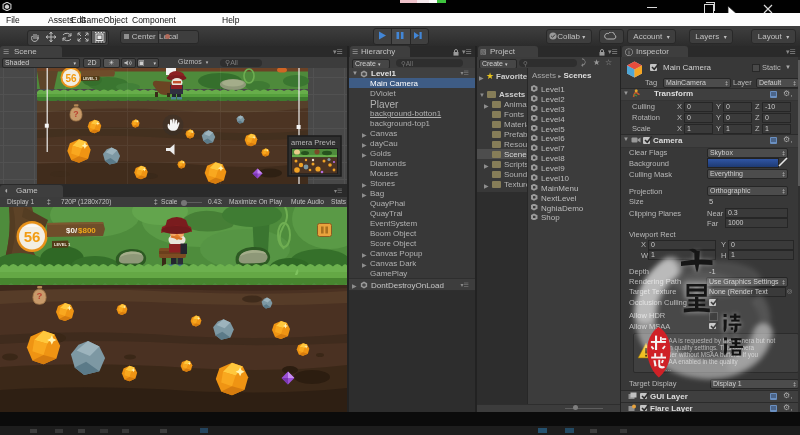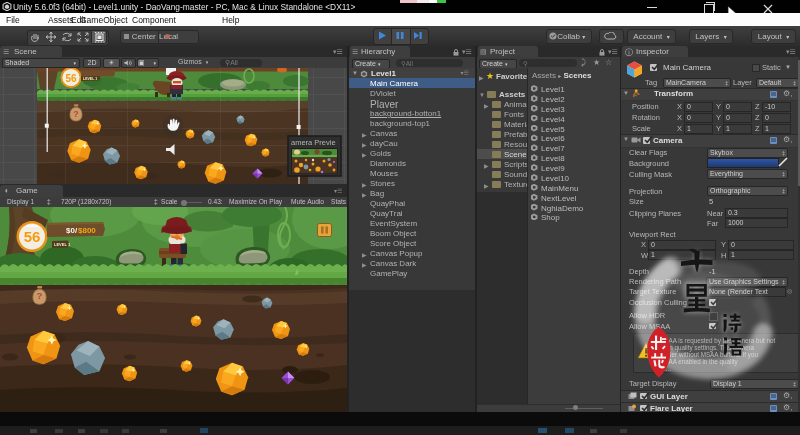--- a/index.html
+++ b/index.html
@@ -15,21 +15,20 @@
     border-radius:2px;color:#cecece;font-size:7px;overflow:hidden;white-space:nowrap;}
   .fld{position:absolute;background:#3a3a3a;border:1px solid #262626;
     color:#cbcbcb;font-size:7px;overflow:hidden;white-space:nowrap;}
   .row{position:absolute;left:0;width:100%;overflow:hidden;white-space:nowrap;}
 </style>
 </head>
 <body>
 <div id="root">
 
   <div class="ab" style="left:0;top:0;width:800px;height:13px;background:#010101;"></div>
-  <div class="tx" style="left:13px;top:2px;font-size:8.4px;color:#e4e4e4;">Unity 5.6.0f3 (64bit) - Level1.unity - DaoVang-master - PC, Mac &amp; Linux Standalone &lt;DX11&gt;</div>
   <svg class="ab" style="left:2px;top:2px" width="10" height="9" viewBox="0 0 14 12">
     <path d="M7 0 L12.5 3 L12.5 9 L7 12 L1.5 9 L1.5 3 Z" fill="none" stroke="#cfcfcf" stroke-width="1.5"></path>
     <path d="M7 3 L10 5 L10 8 L7 9.5 L4 8 L4 5 Z" fill="#cfcfcf"></path>
   </svg>
 
   <div class="ab" style="left:400px;top:0;width:17px;height:3px;background:#efc3cb;"></div>
   <div class="ab" style="left:417px;top:0;width:12px;height:3px;background:#f5e9ec;"></div>
   <div class="ab" style="left:429px;top:0;width:8px;height:3px;background:#fbfbfb;"></div>
   <div class="ab" style="left:437px;top:0;width:9px;height:3px;background:#3ec43e;"></div>
 
@@ -485,20 +484,29 @@
         <span class="tx" style="left:13px;top:2.5px;font-size:6px;color:#8d8d8d;">▶</span>
         <span class="tx" style="left:21px;top:1px;font-size:8px;color:#b2b2b2;">Canvas Popup</span>
       </div>
     <div class="row" style="top:201px;height:10px;">
         <span class="tx" style="left:13px;top:2.5px;font-size:6px;color:#8d8d8d;">▶</span>
         <span class="tx" style="left:21px;top:1px;font-size:8px;color:#b2b2b2;">Canvas Dark</span>
       </div>
     <div class="row" style="top:211px;height:10px;">
         <span class="tx" style="left:21px;top:1px;font-size:8px;color:#b2b2b2;">GamePlay</span>
       </div>
+    <div class="row" style="top:221px;height:11px;background:#3d3d3d;border-top:1px solid #2e2e2e;border-bottom:1px solid #2e2e2e;">
+      <span class="tx" style="left:3px;top:2.5px;font-size:6px;color:#8d8d8d;">▶</span>
+      <svg class="ab" style="left:11px;top:2px" width="8" height="8" viewBox="0 0 14 14">
+          <path d="M7 1 L12.5 4 L12.5 10 L7 13 L1.5 10 L1.5 4 Z" fill="#9a9a9a"></path>
+          <path d="M7 4 L10 5.7 L10 8.6 L7 10 L4 8.6 L4 5.7 Z" fill="#4a4a4a"></path>
+        </svg>
+      <span class="tx" style="left:22px;top:1.5px;font-size:8px;color:#c6c6c6;">DontDestroyOnLoad</span>
+      <span class="tx" style="right:6px;top:1.5px;font-size:6px;color:#8a8a8a;">▾☰</span>
+    </div>
   </div>
   <div class="tab" style="left:350px;width:60px;"><span style="margin-left:11px;">Hierarchy</span></div>
   <div class="tx" style="left:352px;top:48px;font-size:7px;color:#999;">☰</div>
   <svg class="ab" style="left:453px;top:49px" width="6" height="7" viewBox="0 0 6 7">
       <rect x="0.5" y="3" width="5" height="3.6" fill="#9a9a9a"></rect>
       <path d="M1.5 3 V2 a1.5 1.5 0 0 1 3 0 V3" fill="none" stroke="#9a9a9a" stroke-width="1"></path>
     </svg>
   <div class="tx" style="left:462px;top:48px;font-size:7px;color:#8a8a8a;">▾☰</div>
 
   <div id="proj" class="ab" style="left:477px;top:57px;width:143px;height:355px;background:#383838;">
@@ -675,21 +683,21 @@
         <circle cx="4.2" cy="1.8" r="1.5" fill="#e0a42c"></circle>
         <path d="M2 5.5 L5 7" stroke="#4a8f3c" stroke-width="1.2"></path>
       </svg>
     <div class="tx" style="left:33px;top:32px;font-size:8px;font-weight:bold;color:#dedede;">Transform</div>
     <svg class="ab" style="left:148px;top:32.5px" width="9" height="9" viewBox="0 0 9 9">
         <rect x="1" y="1" width="7" height="7" rx="1" fill="#6a8fc0"></rect>
         <rect x="2" y="2.5" width="5" height="1" fill="#2c3c54"></rect>
         <rect x="2" y="4.5" width="5" height="1" fill="#2c3c54"></rect>
       </svg>
     <div class="tx" style="left:162px;top:31.5px;font-size:8px;color:#aaa;">⚙,</div>
-    <div class="tx" style="left:11px;top:45px;">Position</div>
+    <div class="tx" style="left:11px;top:45px;">Culling</div>
     <div class="tx" style="left:56px;top:45px;">X</div>
       <div class="fld" style="left:63px;top:44.5px;width:27px;height:8px;line-height:8px;">&nbsp;0</div>
     <div class="tx" style="left:95px;top:45px;">Y</div>
       <div class="fld" style="left:102px;top:44.5px;width:27px;height:8px;line-height:8px;">&nbsp;0</div>
     <div class="tx" style="left:134px;top:45px;">Z</div>
       <div class="fld" style="left:141px;top:44.5px;width:27px;height:8px;line-height:8px;">&nbsp;-10</div>
     <div class="tx" style="left:11px;top:56px;">Rotation</div>
     <div class="tx" style="left:56px;top:56px;">X</div>
       <div class="fld" style="left:63px;top:55.5px;width:27px;height:8px;line-height:8px;">&nbsp;0</div>
     <div class="tx" style="left:95px;top:56px;">Y</div>

